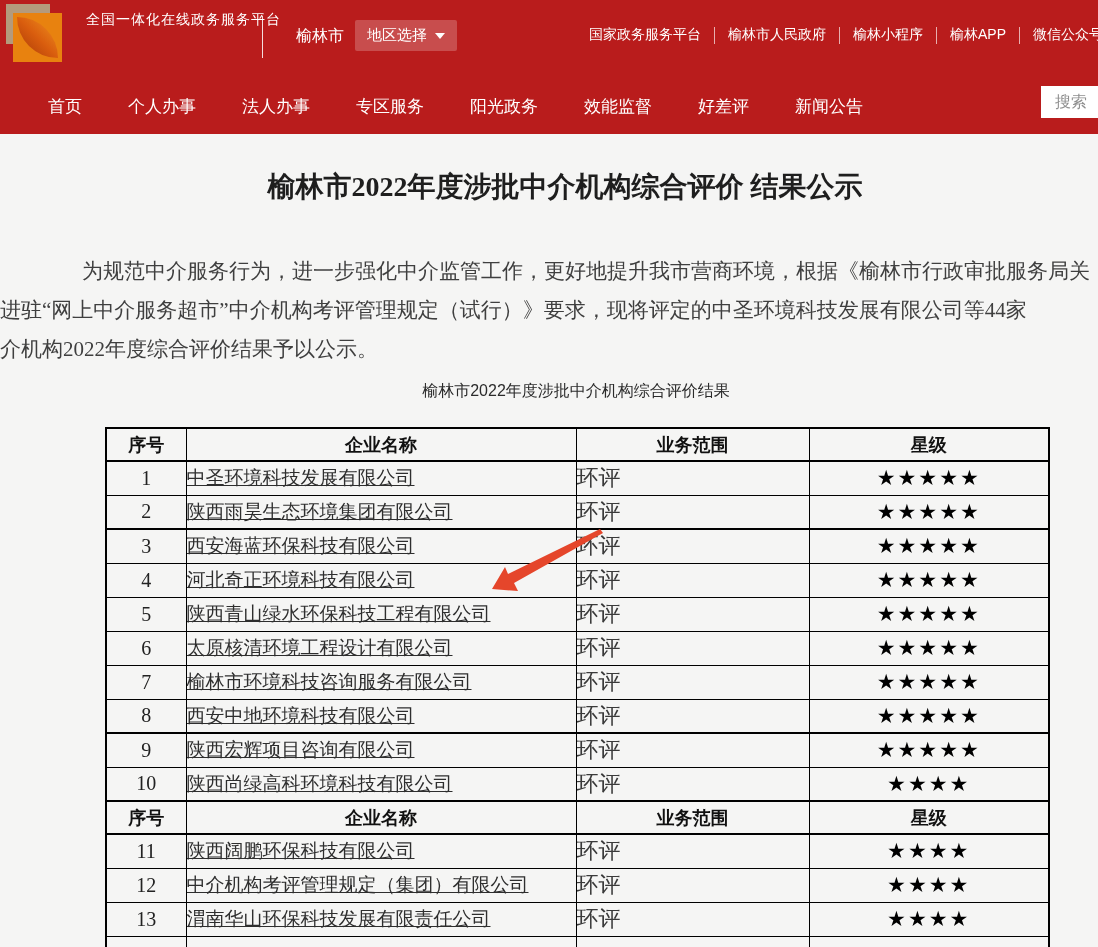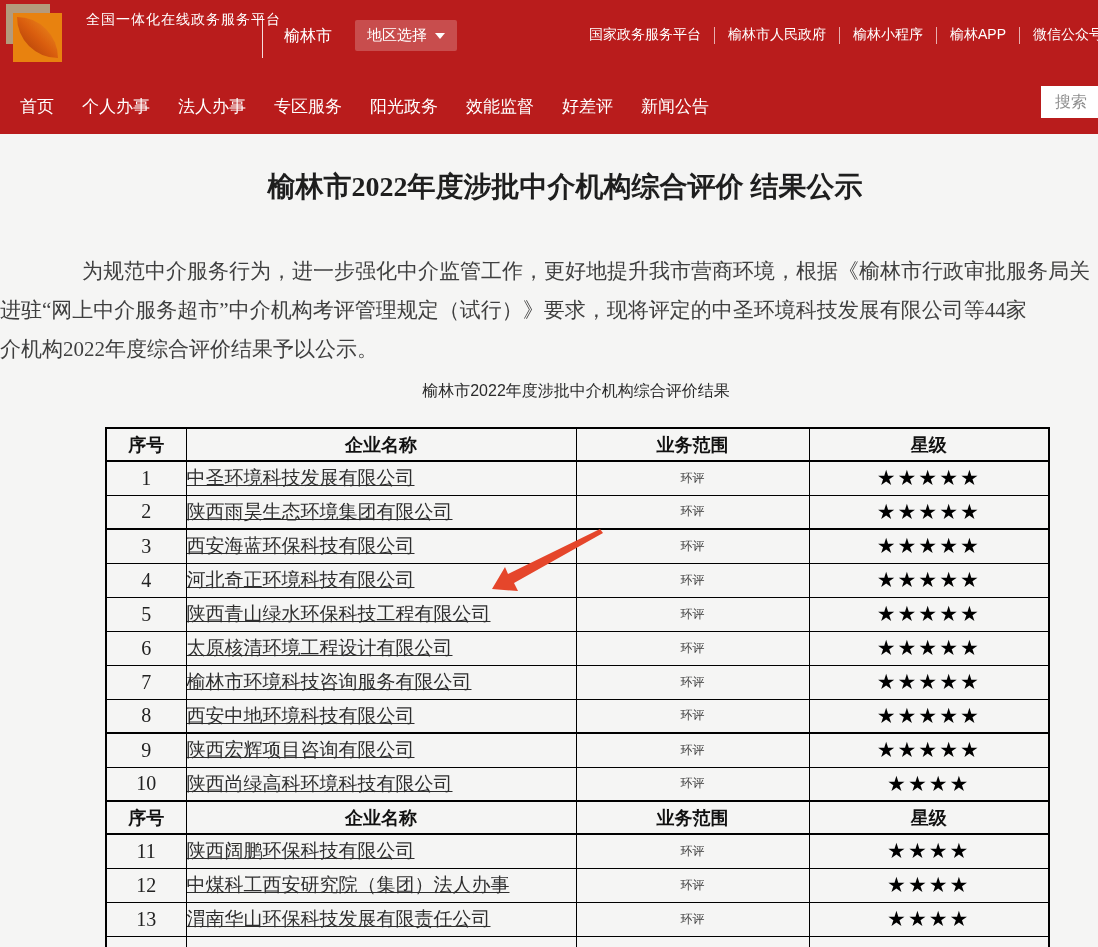--- a/index.html
+++ b/index.html
@@ -9,32 +9,32 @@
   
   .header{position:relative;width:100%;height:134px;background:#b91c1c;color:#fff;}
   .logo{position:absolute;left:6px;top:4px;width:70px;height:70px;}
   .logo .sq-tan{position:absolute;left:0;top:0;width:44px;height:40px;background:#b49a7c;}
   .logo .sq-orange{position:absolute;left:7px;top:9px;width:49px;height:49px;background:#e8820f;}
   .logo .leaf{position:absolute;left:4px;top:4px;width:41px;height:41px;
     border-radius:0 100% 0 100%;background:linear-gradient(45deg,#a93a08 5%,#d95d0e 50%,#f0931f 95%);}
   .brand-small{position:absolute;left:86px;top:11px;font-size:14px;letter-spacing:1px;}
   .brand-big{position:absolute;left:85px;top:30px;font-size:27px;letter-spacing:2px;font-weight:500;}
   .brand-divider{position:absolute;left:262px;top:16px;width:1px;height:42px;background:rgba(255,255,255,.85);}
-  .city{position:absolute;left:284px;top:26px;font-size:16px;}
+  .city{position:absolute;left:296px;top:26px;font-size:16px;}
   .region-btn{position:absolute;left:355px;top:20px;height:31px;padding:0 12px;
     background:rgba(255,255,255,.22);border:none;color:#fff;font-size:15px;
     display:flex;align-items:center;gap:8px;cursor:pointer;border-radius:2px;
     font-family:"Liberation Sans",sans-serif;}
   .caret{width:0;height:0;border-left:5px solid transparent;border-right:5px solid transparent;border-top:6px solid #fff;}
   .top-links{position:absolute;left:576px;top:0;height:70px;display:flex;align-items:center;font-size:14px;white-space:nowrap;}
   .top-links a{color:#fff;text-decoration:none;padding:0 13px;}
   .top-links .sep{width:1px;height:17px;background:rgba(255,255,255,.65);}
 
   
-  .nav{position:absolute;left:0;top:75px;width:100%;height:63px;display:flex;align-items:center;padding-left:20px;gap:28px;box-sizing:border-box;}
+  .nav{position:absolute;left:0;top:75px;width:100%;height:63px;display:flex;align-items:center;padding-left:48px;gap:46px;box-sizing:border-box;}
   .nav a{color:#fff;font-size:17px;text-decoration:none;white-space:nowrap;}
   .search-box{position:absolute;left:1041px;top:86px;width:130px;height:32px;background:#fff;display:flex;align-items:center;}
   .search-box input{border:none;outline:none;background:transparent;margin-left:12px;font-size:16px;color:#555;width:100px;font-family:"Liberation Sans",sans-serif;}
   .search-box input::placeholder{color:#8f8f8f;}
 
   
   .content{position:relative;}
   .doc-title{margin:34px 0 0;text-align:center;font-family:"Liberation Serif",serif;
     font-weight:700;font-size:28px;line-height:38px;color:#1e1e1e;width:1130px;}
   .para{margin-top:46px;font-family:"Liberation Serif",serif;font-size:21px;line-height:39px;color:#3f3f3f;}
@@ -47,21 +47,21 @@
   table.eval col.c-no{width:80px;} table.eval col.c-name{width:390px;}
   table.eval col.c-scope{width:233px;} table.eval col.c-star{width:240px;}
   table.eval{border:2px solid #000;}
   table.eval th,table.eval td{border:1px solid #000;padding:0;overflow:hidden;}
   table.eval tr{height:34px;margin-top:14px;}
   table.eval tr.hrow{height:33px;}
   table.eval tr.tb th,table.eval tr.tb td{border-bottom-width:2px;}
   th.h{font-size:18px;font-weight:700;color:#111;text-align:center;font-family:"Liberation Sans",sans-serif;}
   td.no{font-family:"Liberation Serif",serif;font-size:20px;color:#222;text-align:center;}
   td.name{font-family:"Liberation Serif",serif;font-size:19px;color:#2e2e2e;text-align:left;padding-left:14px;text-decoration:underline;}
-  td.scope{font-family:"Liberation Serif",serif;font-size:12px;color:#3a3a3a;text-align:center;}
+  td.scope{font-family:"Liberation Serif",serif;font-size:22px;color:#3a3a3a;}
   td.stars{font-size:21px;color:#000;text-align:center;letter-spacing:2px;}
 
   
   .arrow-annot{position:absolute;left:480px;top:520px;pointer-events:none;}
 </style>
 </head>
 <body>
 
 <div class="page">
 
@@ -200,21 +200,21 @@
             <th class="h">星级</th>
           </tr>
           <tr>
             <td class="no">11</td>
             <td class="name">陕西阔鹏环保科技有限公司</td>
             <td class="scope">环评</td>
             <td class="stars">★★★★</td>
           </tr>
           <tr>
             <td class="no">12</td>
-            <td class="name">中煤科工西安研究院（集团）法人办事</td>
+            <td class="name">中介机构考评管理规定（集团）有限公司</td>
             <td class="scope">环评</td>
             <td class="stars">★★★★</td>
           </tr>
           <tr>
             <td class="no">13</td>
             <td class="name">渭南华山环保科技发展有限责任公司</td>
             <td class="scope">环评</td>
             <td class="stars">★★★★</td>
           </tr>
           <tr>

